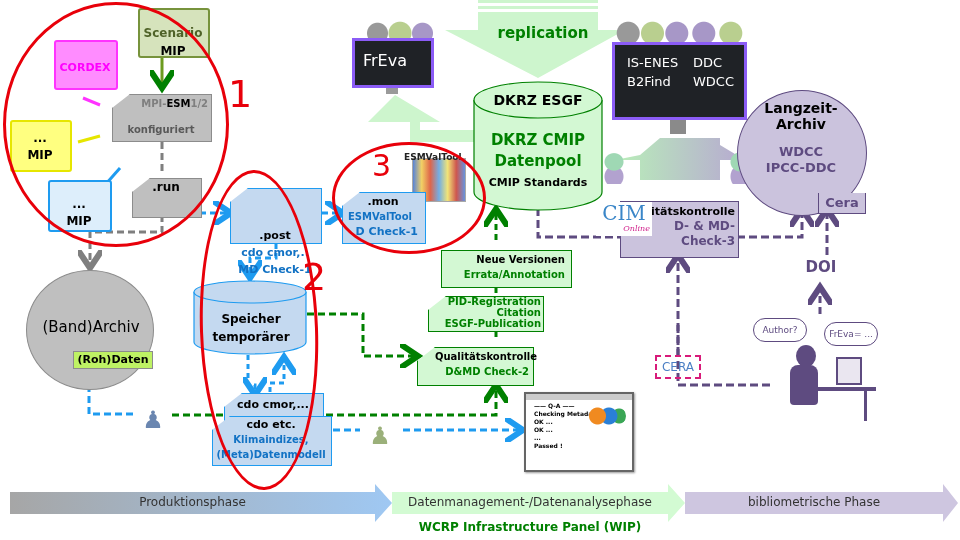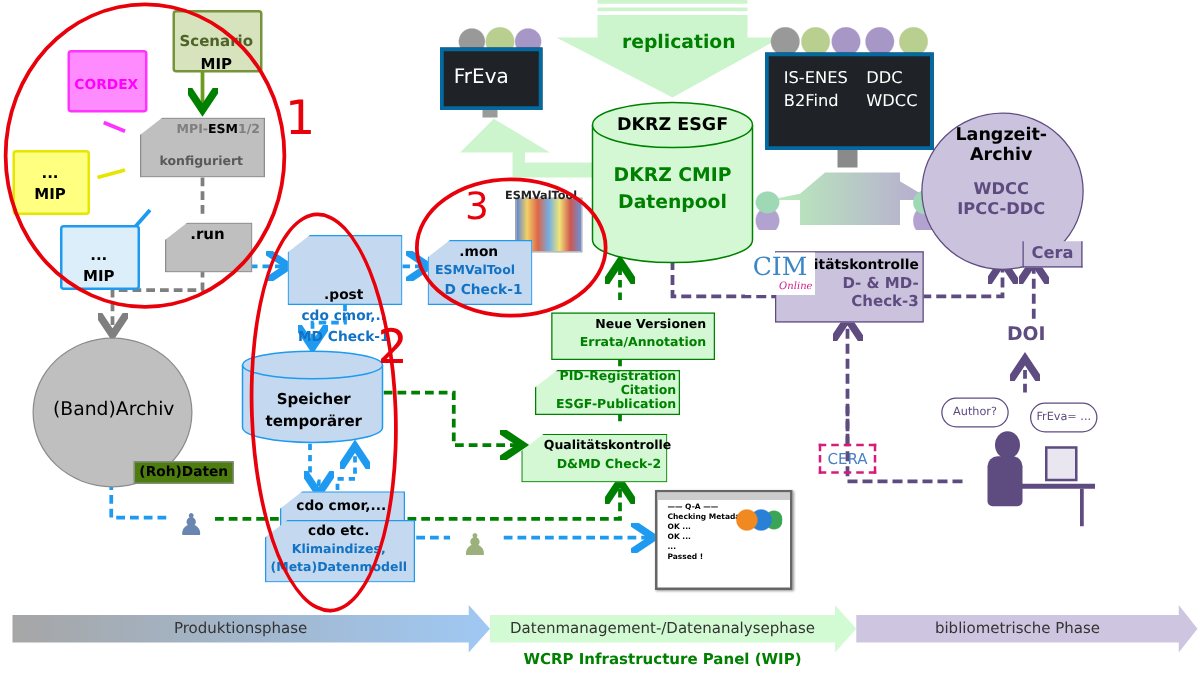--- a/index.html
+++ b/index.html
@@ -2,21 +2,21 @@
 <html><head>
 <meta charset="utf-8">
 <style>
   html,body{margin:0;padding:0;}
   body{width:960px;height:540px;position:relative;background:#ffffff;overflow:hidden;font-family:"DejaVu Sans",sans-serif;}
   .abs{position:absolute;}
   svg.bg{position:absolute;left:0;top:0;}
   .t{position:absolute;white-space:nowrap;font-weight:bold;}
   .scroll{position:absolute;border:2px solid;border-radius:3px;}
   .doc{position:absolute;clip-path:polygon(18px 0,100% 0,100% 100%,0 100%,0 14px);}
-  .monitor{position:absolute;background:#1f2226;border:3px solid #0369a1;box-sizing:border-box;color:#fff;font-family:"DejaVu Sans",sans-serif;}
+  .monitor{position:absolute;background:#1f2226;border:3px solid #8b5cf6;box-sizing:border-box;color:#fff;font-family:"DejaVu Sans",sans-serif;}
 </style>
 </head>
 <body>
 
 <svg class="bg" width="960" height="540" viewBox="0 0 960 540">
   <defs>
     <linearGradient id="gProd" x1="0" x2="1">
         <stop offset="0" stop-color="#a6a6a6"></stop>
         <stop offset="1" stop-color="#9fc8f3"></stop>
       </linearGradient>
@@ -106,21 +106,21 @@
 <div class="t" style="left:112px;top:98px;width:96px;text-align:right;font-size:10px;color:#7f7f7f;">
   <span>MPI-</span><span style="color:#000">ESM</span><span>1/2</span>
 </div>
 <div class="t" style="left:112px;top:124px;width:98px;text-align:center;font-size:10px;color:#595959;">konfiguriert</div>
 
 <div class="doc" style="left:132px;top:178px;width:68px;height:38px;background:#bfbfbf;border:1px solid #8c8c8c;"></div>
 <div class="t" style="left:132px;top:180px;width:68px;text-align:center;font-size:12px;color:#000;">.run</div>
 
 <div class="abs" style="left:26px;top:270px;width:126px;height:118px;border-radius:50%;background:#bfbfbf;border:1px solid #8c8c8c;"></div>
 <div class="t" style="left:36px;top:318px;width:110px;text-align:center;font-size:15px;font-weight:normal;color:#000;">(Band)Archiv</div>
-<div class="t" style="left:73px;top:369px;width:78px;height:16px;background:#4d7c0f;border:1px solid #8c8c8c;text-align:center;font-size:11px;color:#000;line-height:16px;margin-left:34px;">(Roh)Daten</div>
+<div class="t" style="left:73px;top:351px;width:78px;height:16px;background:#bef264;border:1px solid #8c8c8c;text-align:center;font-size:11px;color:#000;line-height:16px;">(Roh)Daten</div>
 
 <div class="doc" style="left:230px;top:188px;width:90px;height:54px;background:#c4d9f0;border:1px solid #1e9bf0;"></div>
 <div class="t" style="left:230px;top:189px;width:90px;text-align:center;font-size:11px;line-height:17px;margin-top:38px;">
   <div style="color:#000">.post</div>
   <div style="color:#1272c4">cdo cmor,..</div>
   <div style="color:#1272c4">MD Check-1</div>
 </div>
 
 <div class="abs" style="left:412px;top:158px;width:52px;height:42px;background:linear-gradient(90deg,#3b6fd0,#f1c94a,#d94b2b,#5aa0e0,#f0e060,#c73a30,#4d80d8);opacity:.85;border:1px solid #9a9a9a;"></div>
 <div class="t" style="left:404px;top:152px;font-size:9px;color:#222;">ESMValTool</div>
@@ -164,20 +164,21 @@
 </div>
 
 <svg class="abs" style="left:472px;top:80px" width="132" height="134">
   <path d="M2,20 L2,112 A64,18 0 0 0 130,112 L130,20" fill="#d3f8d3" stroke="#008000" stroke-width="1.2"></path>
   <ellipse cx="66" cy="20" rx="64" ry="18" fill="#d3f8d3" stroke="#008000" stroke-width="1.2"></ellipse>
 </svg>
 <div class="t" style="left:472px;top:92px;width:132px;text-align:center;font-size:14px;color:#000;">DKRZ ESGF</div>
 <div class="t" style="left:472px;top:130px;width:132px;text-align:center;font-size:15px;color:#008000;line-height:21px;">
   <div>DKRZ CMIP</div>
   <div>Datenpool</div>
+  <div style="color:#000;font-size:11px">CMIP Standards</div>
 </div>
 
 <div class="abs" style="left:441px;top:250px;width:129px;height:36px;background:#d3f8d3;border:1px solid #008000;"></div>
 <div class="t" style="left:441px;top:252px;width:124px;text-align:right;font-size:10px;line-height:15px;">
   <div style="color:#000">Neue Versionen</div>
   <div style="color:#008000">Errata/Annotation</div>
 </div>
 
 <div class="doc" style="left:428px;top:296px;width:114px;height:34px;background:#d3f8d3;border:1px solid #008000;"></div>
 <div class="t" style="left:428px;top:296px;width:113px;text-align:right;font-size:10px;color:#008000;line-height:11px;">

